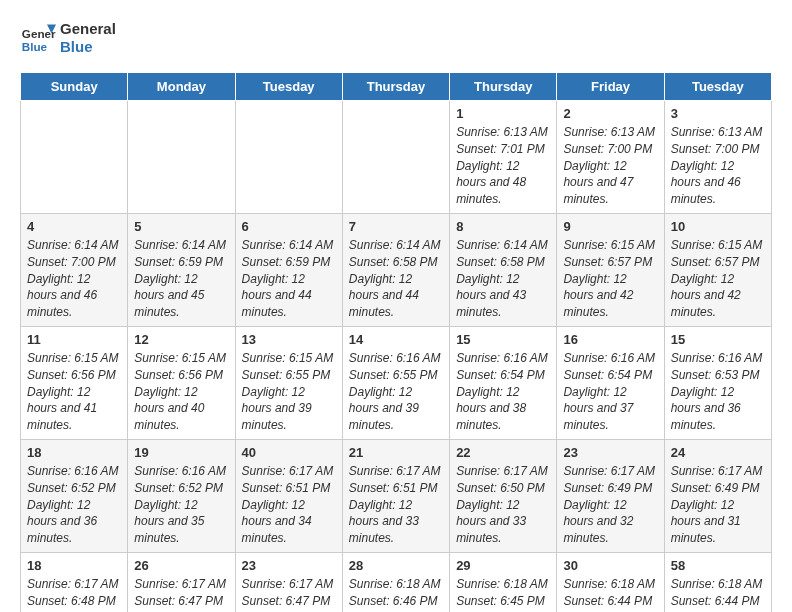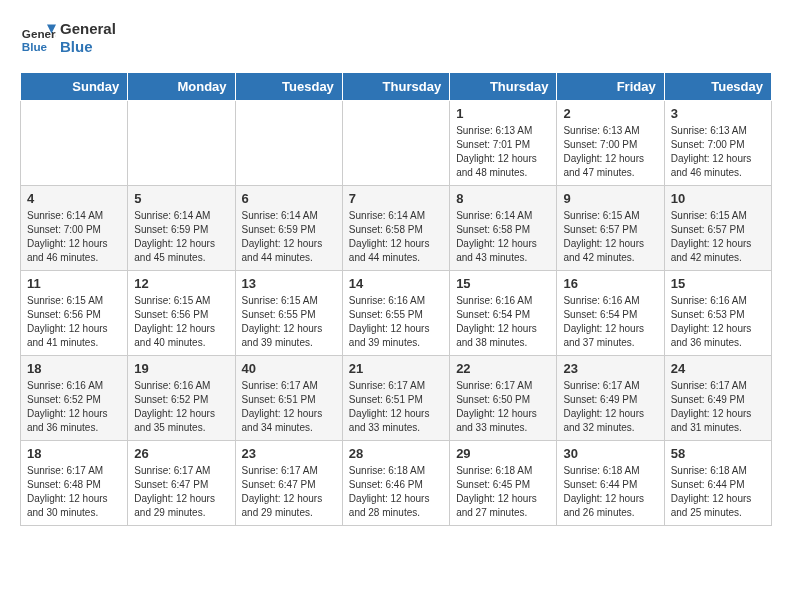--- a/index.html
+++ b/index.html
@@ -41,21 +41,21 @@
       margin-top: 2px;
     }
     table {
       width: 100%;
       border-collapse: collapse;
       font-size: 11px;
     }
     thead tr th {
       background-color: #2e74b5;
       color: #fff;
-      text-align: right;
+      text-align: center;
       padding: 6px 8px;
       font-size: 13px;
       font-weight: bold;
       border: 1px solid #fff;
     }
     tbody tr td {
       border: 1px solid #ccc;
       vertical-align: top;
       padding: 5px 6px;
       width: 107px;
@@ -66,22 +66,23 @@
       background: #f5f5f5;
     }
     .day-num {
       font-size: 13px;
       font-weight: bold;
       color: #333;
       margin-bottom: 3px;
     }
     .day-info {
       color: #333;
-      font-size: 10px;
+      font-size: 12px;
       line-height: 1.4;
+      font-style: italic;
     }
     .empty-cell {
       background: #fff !important;
     }
   </style>
 </head>
 <body>
 
 <div class="header">
   <div class="logo">

